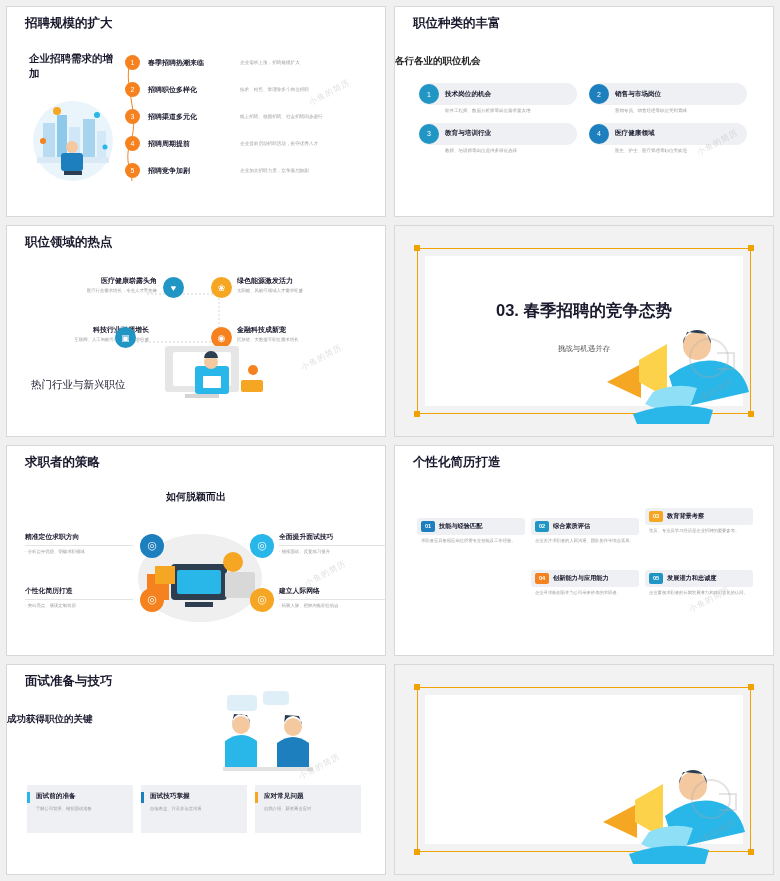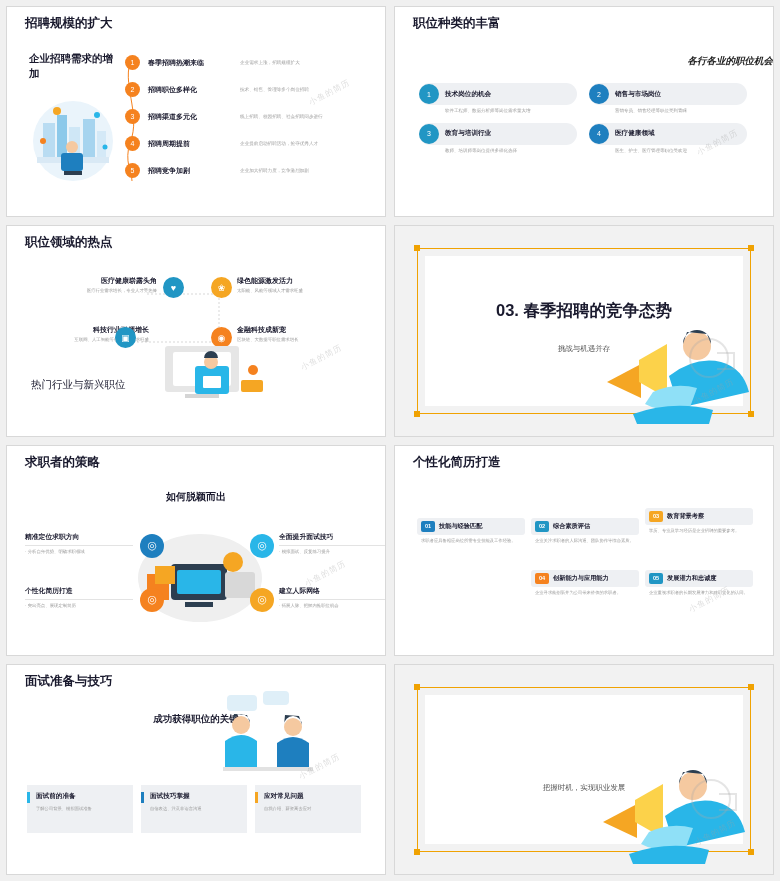--- a/index.html
+++ b/index.html
@@ -27,22 +27,21 @@
     font-size: 12.5px;
     font-weight: bold;
     color: #1a1a2e;
     position: absolute;
     left: 18px; top: 8px;
   }
   .sub-head {
     font-size: 9.5px;
     font-weight: bold;
     color: #222;
-    text-align: right;
-    font-style: italic;
+    text-align: left;
   }
 
   
   .wm {
     position: absolute;
     font-size: 8px;
     color: rgba(160,160,160,.35);
     transform: rotate(-28deg);
     pointer-events: none;
     white-space: nowrap;
@@ -121,21 +120,21 @@
   .s5-ic { position: absolute; width: 24px; height: 24px; border-radius: 50%; display:flex; align-items:center; justify-content:center; color:#fff; font-size: 11px; }
 
   
   .s6-h { position: absolute; left: 0; right: 0; top: 46px; text-align: center; font-size: 9.5px; font-weight: bold; color: #1a1a2e; }
   .s6-card { position: absolute; width: 108px; }
   .s6-pill { background: #eef0f3; border-radius: 3px; height: 17px; display: flex; align-items: center; padding-left: 22px; font-size: 6.2px; font-weight: bold; color: #1a1a2e; position: relative;}
   .s6-num { position: absolute; left: 4px; top: 3px; width: 14px; height: 11px; border-radius: 2px; color: #fff; font-size: 5.6px; display:flex; align-items:center; justify-content:center; }
   .s6-d { font-size: 4.3px; color: #9a9a9a; margin-top: 3px; padding-left: 4px; line-height: 1.55; }
 
   
-  .s7-h { position: absolute; left: 0; right: 0; top: 48px; text-align: center; font-size: 9.5px; font-weight: bold; color: #1a1a2e; font-family: Liberation Serif, serif; }
+  .s7-h { position: absolute; left: 0; right: 0; top: 48px; text-align: left; font-size: 9.5px; font-weight: bold; color: #1a1a2e; font-family: Liberation Serif, serif; }
   .s7-card { position: absolute; top: 120px; width: 106px; height: 48px; background: #eef0f3; padding: 7px 8px 0 9px; }
   .s7-card::before { content: ""; position: absolute; left: 0; top: 6px; width: 2.5px; height: 11px; }
   .s7-ct { font-size: 6.6px; font-weight: bold; color: #1a1a2e; }
   .s7-cd { font-size: 4.3px; color: #9a9a9a; margin-top: 5px; line-height: 1.6; }
 </style>
 </head>
 <body>
 
 <div class="grid">
 
@@ -418,21 +417,20 @@
     <div class="wm" style="left:290px; top:96px;">小鱼的简历</div>
   </div>
 
   <div class="slide ts">
     <div class="ts-frame"></div>
     <div class="ts-handle" style="left:19px; top:19px;"></div>
     <div class="ts-handle" style="right:19px; top:19px;"></div>
     <div class="ts-handle" style="left:19px; bottom:19px;"></div>
     <div class="ts-handle" style="right:19px; bottom:19px;"></div>
     <div class="ts-inner"></div>
-    <div class="ts-sub">把握时机，实现职业发展</div>
 
     <div style="position:absolute; right:14px; bottom:4px;">
       <svg width="170" height="110" viewBox="0 0 170 110">
         <path d="M14 66 l34 -18 v34 z" fill="#f5a623"></path>
         <path d="M46 44 l28 -16 v54 l-28 -16z" fill="#fcd24a"></path>
         <circle cx="104" cy="30" r="14" fill="#f5c9a0"></circle>
         <path d="M90 28 a14 14 0 0 1 28 0 l-4 -10 -20 -2z" fill="#2c3e50"></path>
         <path d="M76 60 q26 -20 52 -14 q22 6 28 30 l-70 16 z" fill="#29b6e8"></path>
         <path d="M60 76 q22 -10 44 -4 l-8 22 q-30 2 -44 -6z" fill="#8fe0f7"></path>
         <path d="M40 98 q40 -14 80 -4 l-4 14 H44z" fill="#29b6e8"></path>

